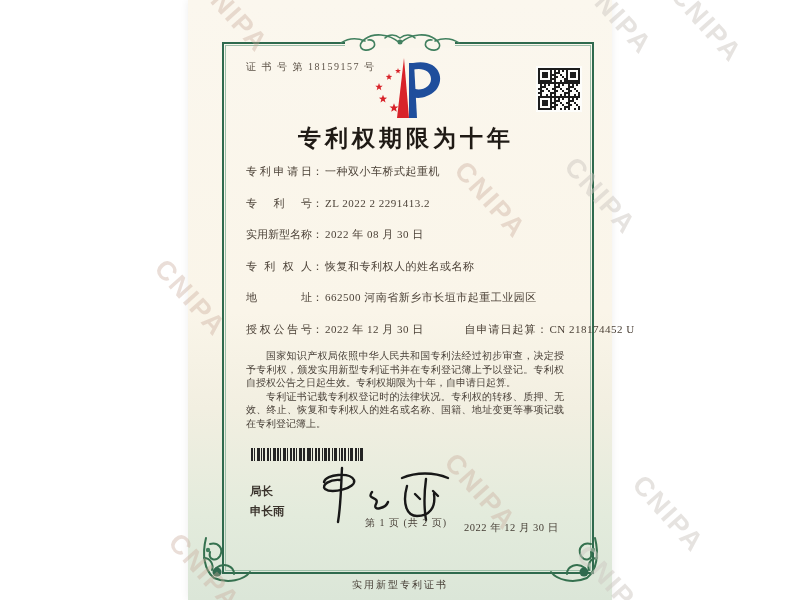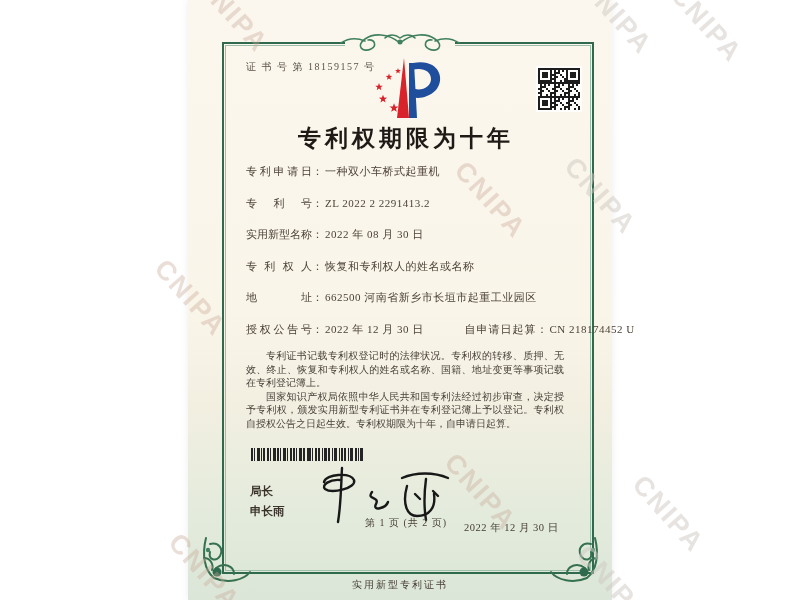--- a/index.html
+++ b/index.html
@@ -407,22 +407,22 @@
       <div class="frow">
         <span class="flabel">地址</span><span class="fcolon">：</span><span class="fvalue">662500 河南省新乡市长垣市起重工业园区</span>
       </div>
       <div class="frow dual">
         <span><span class="flabel">授权公告号</span><span class="fcolon">：</span><span class="fvalue">2022 年 12 月 30 日</span></span>
         <span class="pair2"><span class="flabel2">自申请日起算</span><span class="fcolon">：</span><span class="fvalue">CN 218174452 U</span></span>
       </div>
     </div>
 
     <div class="paras">
+      <p>国家知识产权局依照中华人民共和国专利法经过初步审查，决定授予专利权，颁发实用新型专利证书并在专利登记簿上予以登记。专利权自授权公告之日起生效。专利权期限为十年，自申请日起算。</p>
       <p>专利证书记载专利权登记时的法律状况。专利权的转移、质押、无效、终止、恢复和专利权人的姓名或名称、国籍、地址变更等事项记载在专利登记簿上。</p>
-      <p>国家知识产权局依照中华人民共和国专利法经过初步审查，决定授予专利权，颁发实用新型专利证书并在专利登记簿上予以登记。专利权自授权公告之日起生效。专利权期限为十年，自申请日起算。</p>
     </div>
 
     <div class="barcode">
         <i style="width:2px;margin-right:1px"></i>
         <i style="width:1px;margin-right:2px"></i>
         <i style="width:3px;margin-right:1px"></i>
         <i style="width:1px;margin-right:1px"></i>
         <i style="width:2px;margin-right:2px"></i>
         <i style="width:2px;margin-right:1px"></i>
         <i style="width:1px;margin-right:2px"></i>

